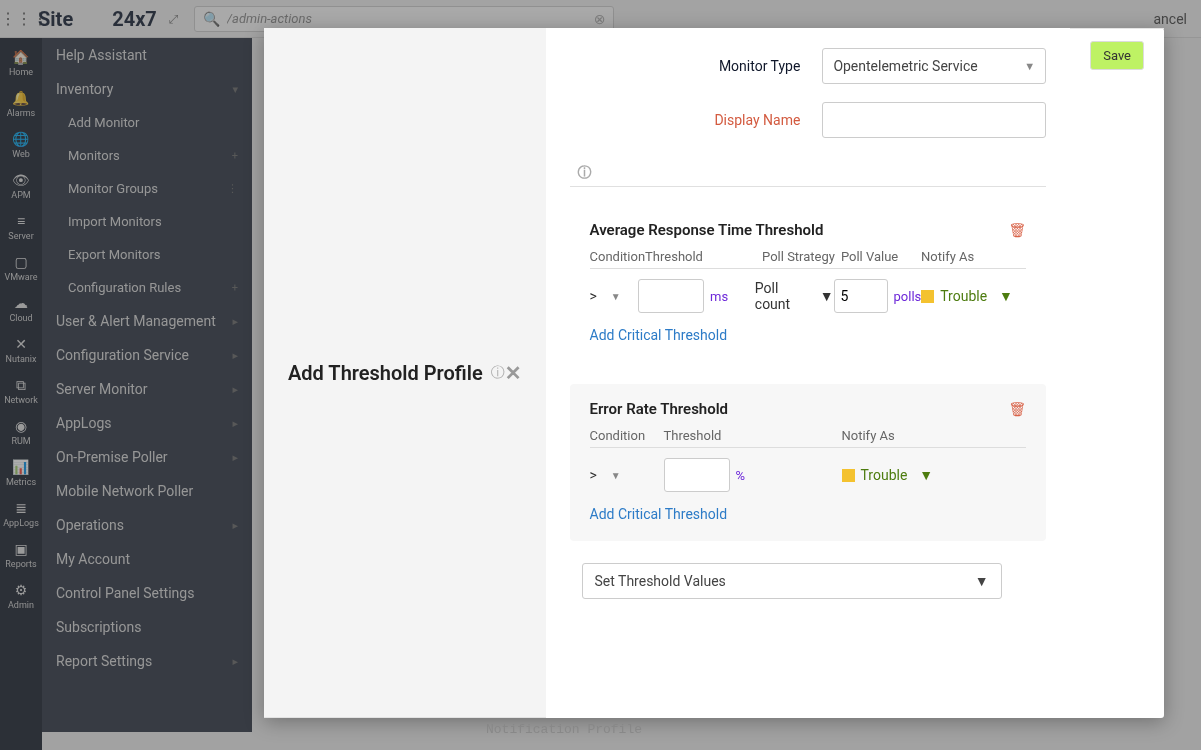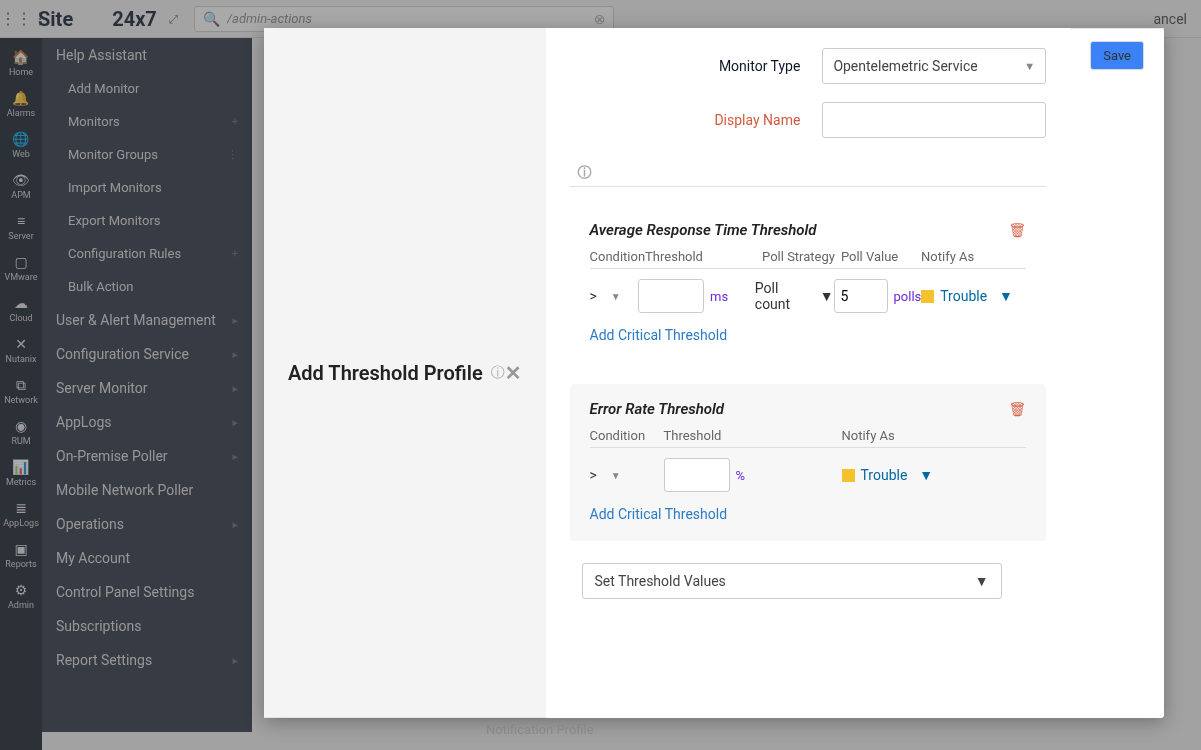--- a/index.html
+++ b/index.html
@@ -116,57 +116,57 @@
 .section-title .info { color: #aaa; margin-left: 8px; font-size: 14px; }
 .section-hr { border: none; border-top: 1px solid #e0e0e0; margin-bottom: 18px; }
 
 .thresh-card {
   border-radius: 4px;
   padding: 16px 20px 18px;
   margin-bottom: 22px;
 }
 .thresh-card.shade { background: #f7f7f7; }
 .thresh-head { display: flex; align-items: center; justify-content: space-between; }
-.thresh-head h3 { font-size: 15px; font-weight: 600; color: #222; font-style: italic; }
+.thresh-head h3 { font-size: 15px; font-weight: 600; color: #222; }
 .thresh-head .trash { color: #d9644a; font-size: 14px; cursor: pointer; }
 
 .cols { display: flex; gap: 0; margin-top: 10px; }
 .col { display: flex; flex-direction: column; }
 .col .ch { font-size: 13px; color: #666; margin-bottom: 4px; }
 .col-cond { width: 74px; }
 .col-thresh { width: 178px; }
 .col-pollstrat { width: 120px; }
 .col-pollval { width: 122px; }
 .col-notify { width: 160px; }
 .cols-hr { border-top: 1px solid #ddd; margin-bottom: 8px; }
 .row2 { display: flex; align-items: center; }
 .mini-sel { display: inline-flex; align-items: center; gap: 14px; font-size: 14px; color: #333; }
 .mini-sel .caret { color: #888; font-size: 10px; }
 .textbox { width: 66px; height: 34px; border: 1px solid #ccc; border-radius: 3px; margin-right: 6px; padding: 0 6px; font-size: 14px; }
 .unit { font-size: 13px; color: #6d28d9; }
 .poll-sel { display: inline-flex; align-items: center; gap: 20px; font-size: 14px; color: #333; }
-.notify-sel { display: inline-flex; align-items: center; gap: 6px; font-size: 14px; color: #0369a1; }
+.notify-sel { display: inline-flex; align-items: center; gap: 6px; font-size: 14px; color: #4d7c0f; }
 .sq { width: 13px; height: 13px; background: #f4c22f; display: inline-block; }
 .add-crit { color: #2c7bc7; font-size: 14px; margin-top: 14px; display: inline-block; cursor: pointer; }
 
 .set-vals {
   width: 420px; height: 36px; border: 1px solid #ccc; border-radius: 3px;
   padding: 0 12px; font-size: 14px; color: #444; background: #fff;
   display: flex; align-items: center; justify-content: space-between;
   margin: 10px 0 22px 12px;
 }
 
 .modal-foot { border-top: 1px solid #e5e5e5; padding: 12px 20px; }
 .save-btn {
-  background: #3b82f6; border: 1px solid #dcdcdc; border-radius: 3px;
+  background: #bef264; border: 1px solid #dcdcdc; border-radius: 3px;
   padding: 6px 12px; font-size: 13px; color: #333; cursor: pointer;
 }
 
 
-.bg-hint { position: absolute; top: 722px; left: 486px; font-size: 13px; color: #888; }
+.bg-hint { position: absolute; top: 722px; left: 486px; font-size: 13px; color: #888; font-family: Liberation Mono, monospace; }
 </style>
 </head>
 <body>
 
 <div class="topbar">
   <div class="apps-icon">⋮⋮⋮</div>
   <div class="brand">
     <span class="b1">Site</span>
       <span class="b2" style="font-weight:700;">24x</span>
       <span class="b3">7</span>
@@ -194,43 +194,44 @@
     <div class="ritem"><span class="ico">📊</span><span class="lbl">Metrics</span></div>
     <div class="ritem"><span class="ico">≣</span><span class="lbl">AppLogs</span></div>
     <div class="ritem"><span class="ico">▣</span><span class="lbl">Reports</span></div>
     <div class="ritem"><span class="ico">⚙</span><span class="lbl">Admin</span></div>
   </div>
 
 <div class="sidebar" id="sidebar">
     <div class="sitem">
       <span>Help Assistant</span>
     </div>
+    <div class="sitem">
+      <span>Inventory</span>
+      <span class="car">▾</span>
+    </div>
     <div class="sitem sub">
       <span>Add Monitor</span>
     </div>
     <div class="sitem sub">
       <span>Monitors</span>
       <span class="car">+</span>
     </div>
     <div class="sitem sub">
       <span>Monitor Groups</span>
       <span class="car">⋮</span>
     </div>
     <div class="sitem sub">
       <span>Import Monitors</span>
     </div>
     <div class="sitem sub">
       <span>Export Monitors</span>
     </div>
     <div class="sitem sub">
       <span>Configuration Rules</span>
       <span class="car">+</span>
-    </div>
-    <div class="sitem sub">
-      <span>Bulk Action</span>
     </div>
     <div class="sitem">
       <span>User &amp; Alert Management</span>
       <span class="car">▸</span>
     </div>
     <div class="sitem">
       <span>Configuration Service</span>
       <span class="car">▸</span>
     </div>
     <div class="sitem">

